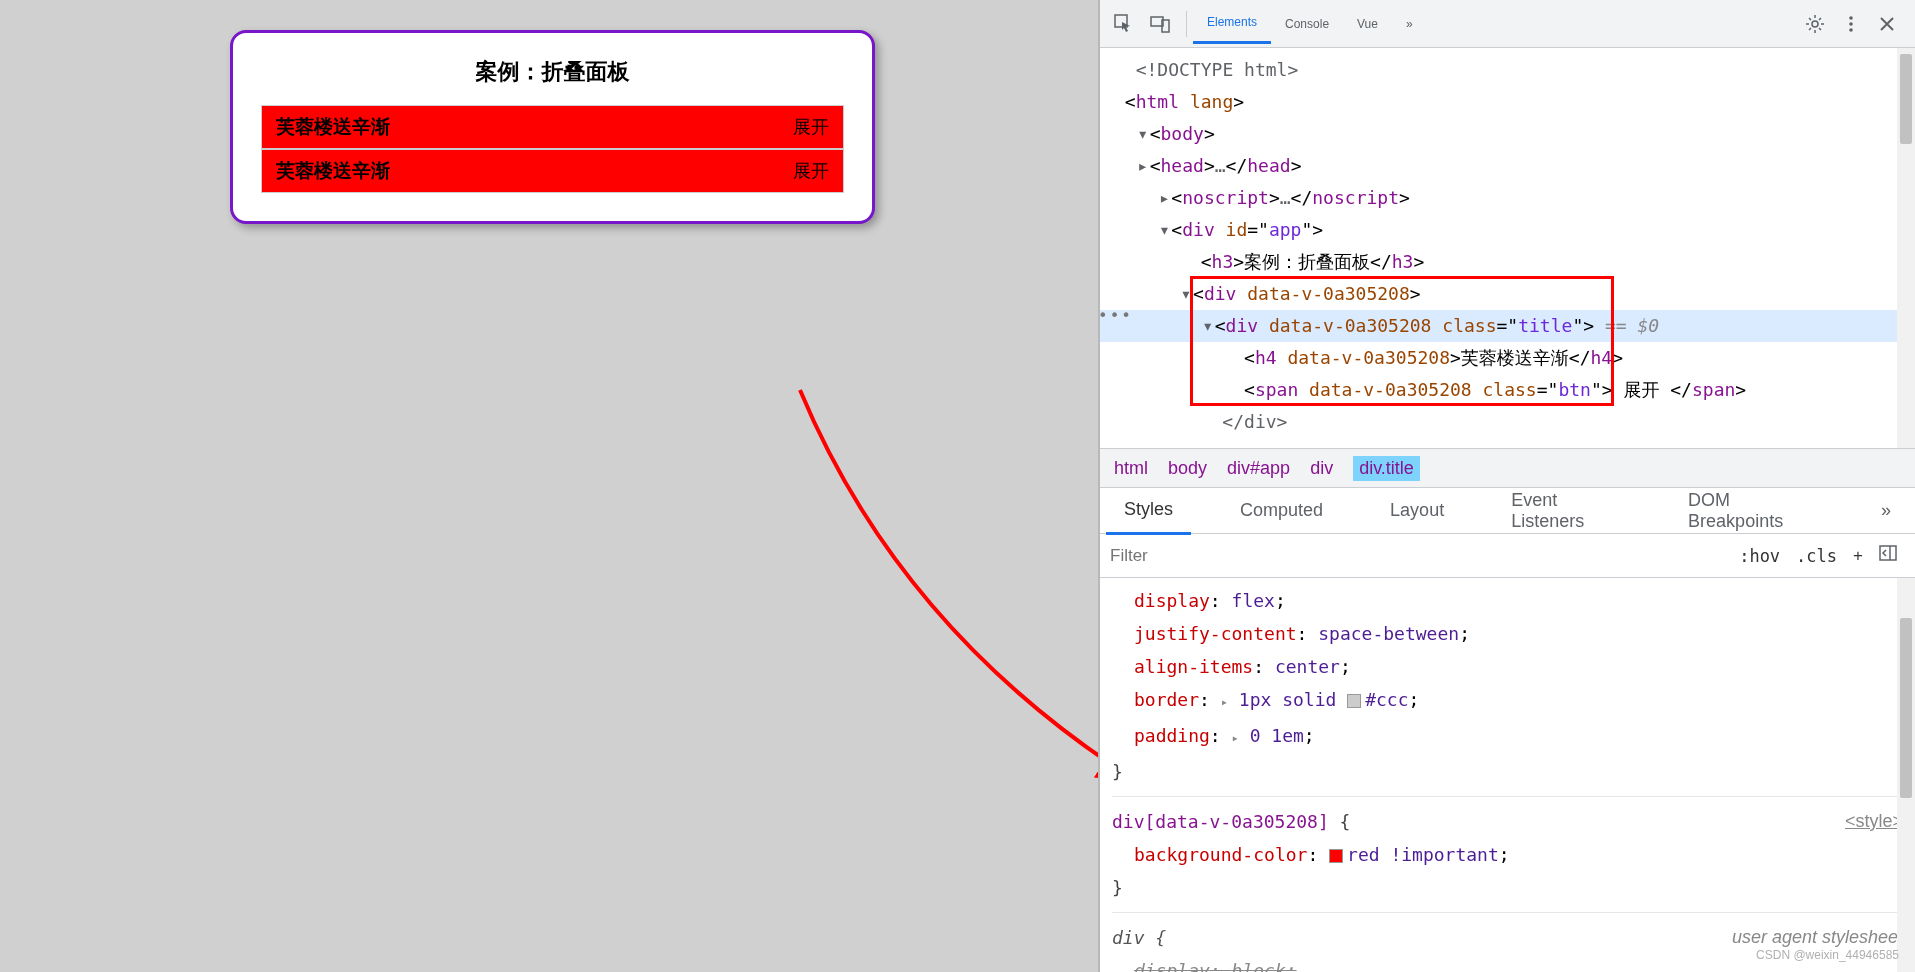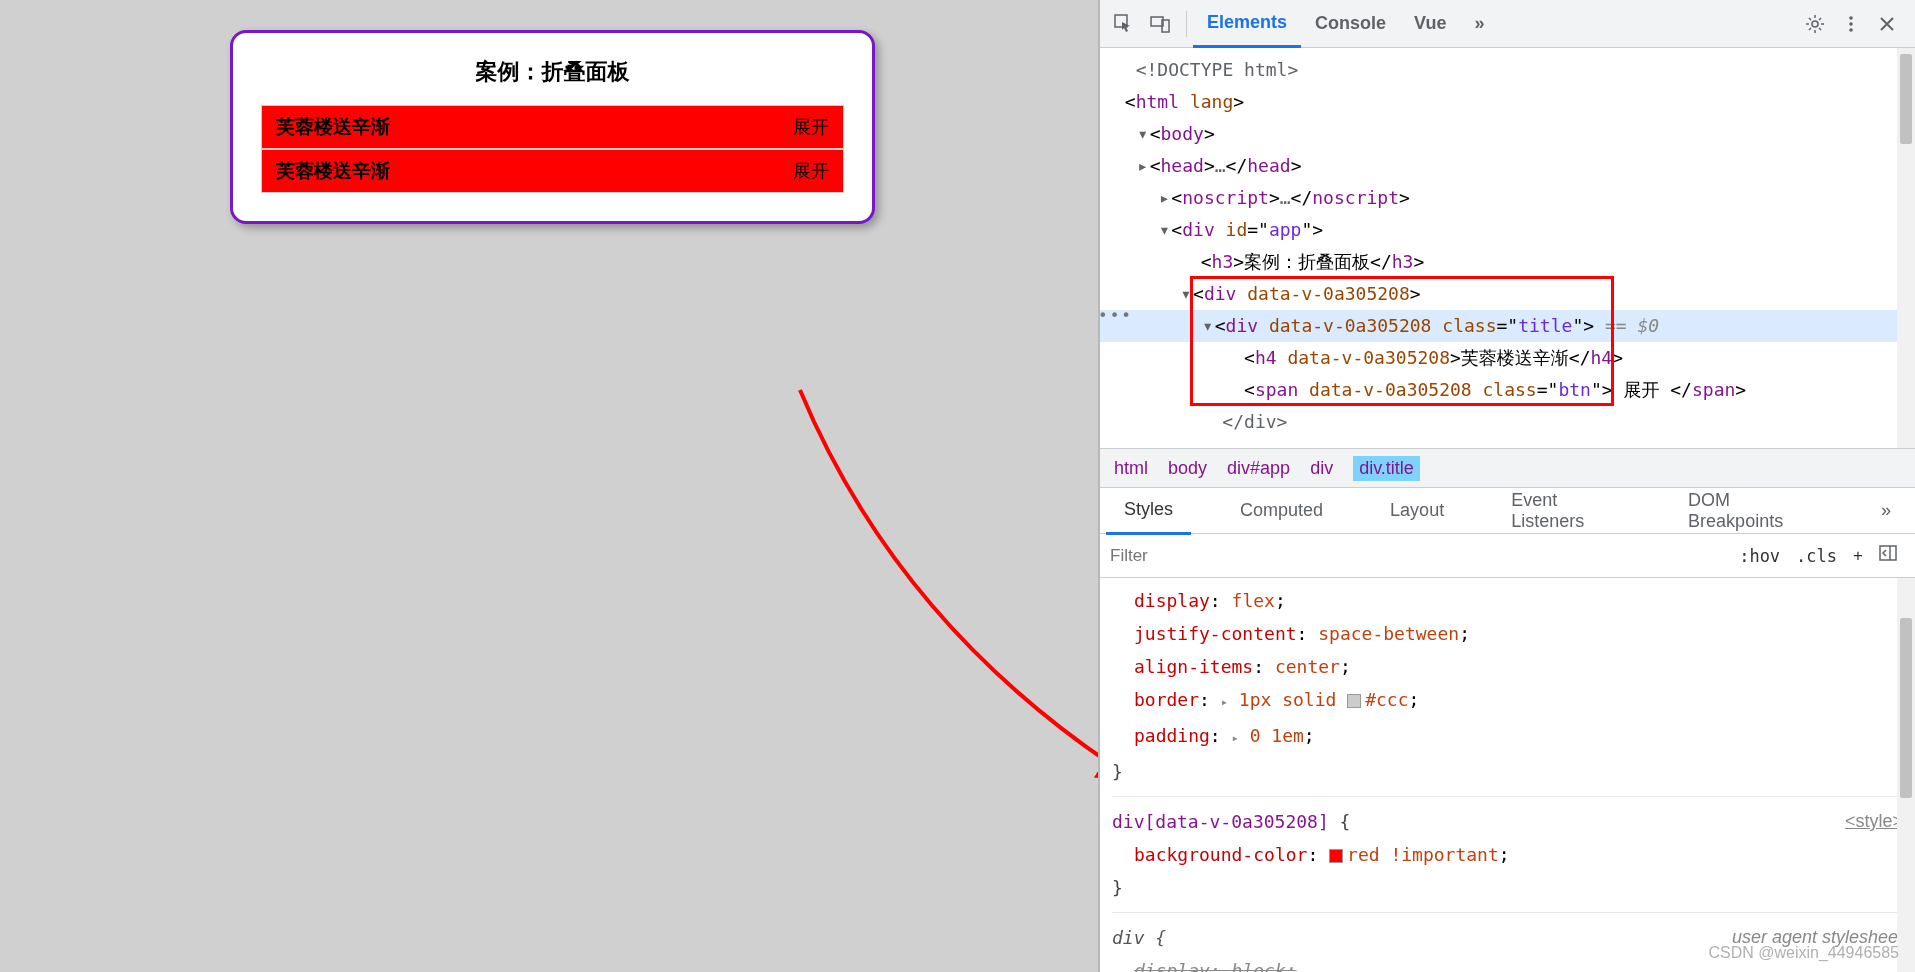--- a/index.html
+++ b/index.html
@@ -17,21 +17,21 @@
 .arrow-svg { position: absolute; left: 780px; top: 380px; pointer-events: none; }
 
 
 .devtools { position: absolute; left: 1098px; top: 0; right: 0; height: 972px; background: #fff; border-left: 2px solid #b8b8b8; display: flex; flex-direction: column; font-family: Consolas, Menlo, monospace; }
 
 
 .dt-toolbar { height: 48px; background: #f1f3f4; border-bottom: 1px solid #cacdd1; display: flex; align-items: center; padding: 0 8px; }
 .dt-tb-icon { display: inline-flex; align-items: center; justify-content: center; width: 32px; height: 32px; color: #5f6368; margin-right: 4px; }
 .dt-tb-sep { width: 1px; height: 26px; background: #cacdd1; margin: 0 6px; }
 .dt-tabs { display: flex; align-items: center; flex: 1; }
-.dt-tab { padding: 12px 14px; font-size: 18px; color: #5f6368; font-family: Arial, sans-serif; cursor: pointer; font-weight: bold; }
+.dt-tab { padding: 12px 14px; font-size: 12px; color: #5f6368; font-family: Arial, sans-serif; cursor: pointer; }
 .dt-tab.active { color: #1a73e8; border-bottom: 3px solid #1a73e8; }
 .dt-gear { margin-left: auto; }
 
 
 .dt-elements { flex: 0 0 auto; background: #fff; position: relative; font-size: 18px; line-height: 32px; padding: 6px 0; }
 .dt-scroll { position: absolute; right: 0; top: 0; width: 18px; height: 100%; background: #f1f1f1; }
 .dt-scroll::before { content:""; position:absolute; top: 6px; left: 3px; width: 12px; height: 90px; background: #c1c1c1; border-radius: 2px; }
 .dom-line { white-space: pre; padding-left: 14px; }
 .dom-line .caret { color: #5f6368; display:inline-block; width: 14px; text-align:center; }
 .tag { color: #881391; }
@@ -56,39 +56,39 @@
 
 .dt-filter { height: 44px; border-bottom: 1px solid #cacdd1; display: flex; align-items: center; padding: 0 10px; font-family: Arial, sans-serif; font-size: 17px; }
 .dt-filter input { border: none; outline: none; font-size: 17px; flex: 0 1 220px; color: #5f6368; background: transparent; }
 .dt-filter .spacer { flex: 1; }
 .dt-filter .tool { margin: 0 8px; color: #333; }
 .hov-cls { font-family: Consolas, monospace; }
 
 
 .dt-styles { flex: 1; overflow: hidden; position: relative; font-size: 18px; line-height: 33px; padding: 4px 12px; }
 .css-prop { color: #c80000; }
-.css-val { color: #c2410c; }
+.css-val { color: #4c1d95; }
 .css-selector { color: #881391; }
 .brace { color: #444; }
 .src-link { float: right; color: #888; text-decoration: underline; font-family: Arial, sans-serif; }
 .ua-label { float: right; color: #888; font-style: italic; font-family: Arial, sans-serif; }
 .swatch { display: inline-block; width: 14px; height: 14px; vertical-align: middle; margin-right: 4px; border: 1px solid #999; }
 .swatch.red { background: red; }
 .swatch.ccc { background: #ccc; }
 .rule-block { padding: 2px 0 8px 0; border-bottom: 1px solid #e6e6e6; margin-bottom: 6px; }
 .indent { padding-left: 22px; }
 .strike { text-decoration: line-through; font-style: italic; color: #888; }
 .sel-italic { font-style: italic; color: #555; }
 .tri { color: #888; font-size: 12px; }
 
 .dt-scroll2 { position: absolute; right: 0; top: 0; width: 18px; height: 100%; background: #f1f1f1; }
 .dt-scroll2::before { content:""; position:absolute; top: 40px; left: 3px; width: 12px; height: 180px; background: #c1c1c1; border-radius: 2px; }
 
 
-.watermark { position: absolute; right: 16px; bottom: 10px; color: #b0b0b0; font-size: 16px; font-family: Arial, sans-serif; }
+.watermark { position: absolute; right: 16px; bottom: 10px; color: #b0b0b0; font-size: 12px; font-family: Arial, sans-serif; }
 </style>
 </head>
 <body>
 
 <div class="page-preview">
   <div class="card">
     <h3>案例：折叠面板</h3>
     <div class="panel-item">
       <h4>芙蓉楼送辛渐</h4>
       <span class="btn">展开</span>

